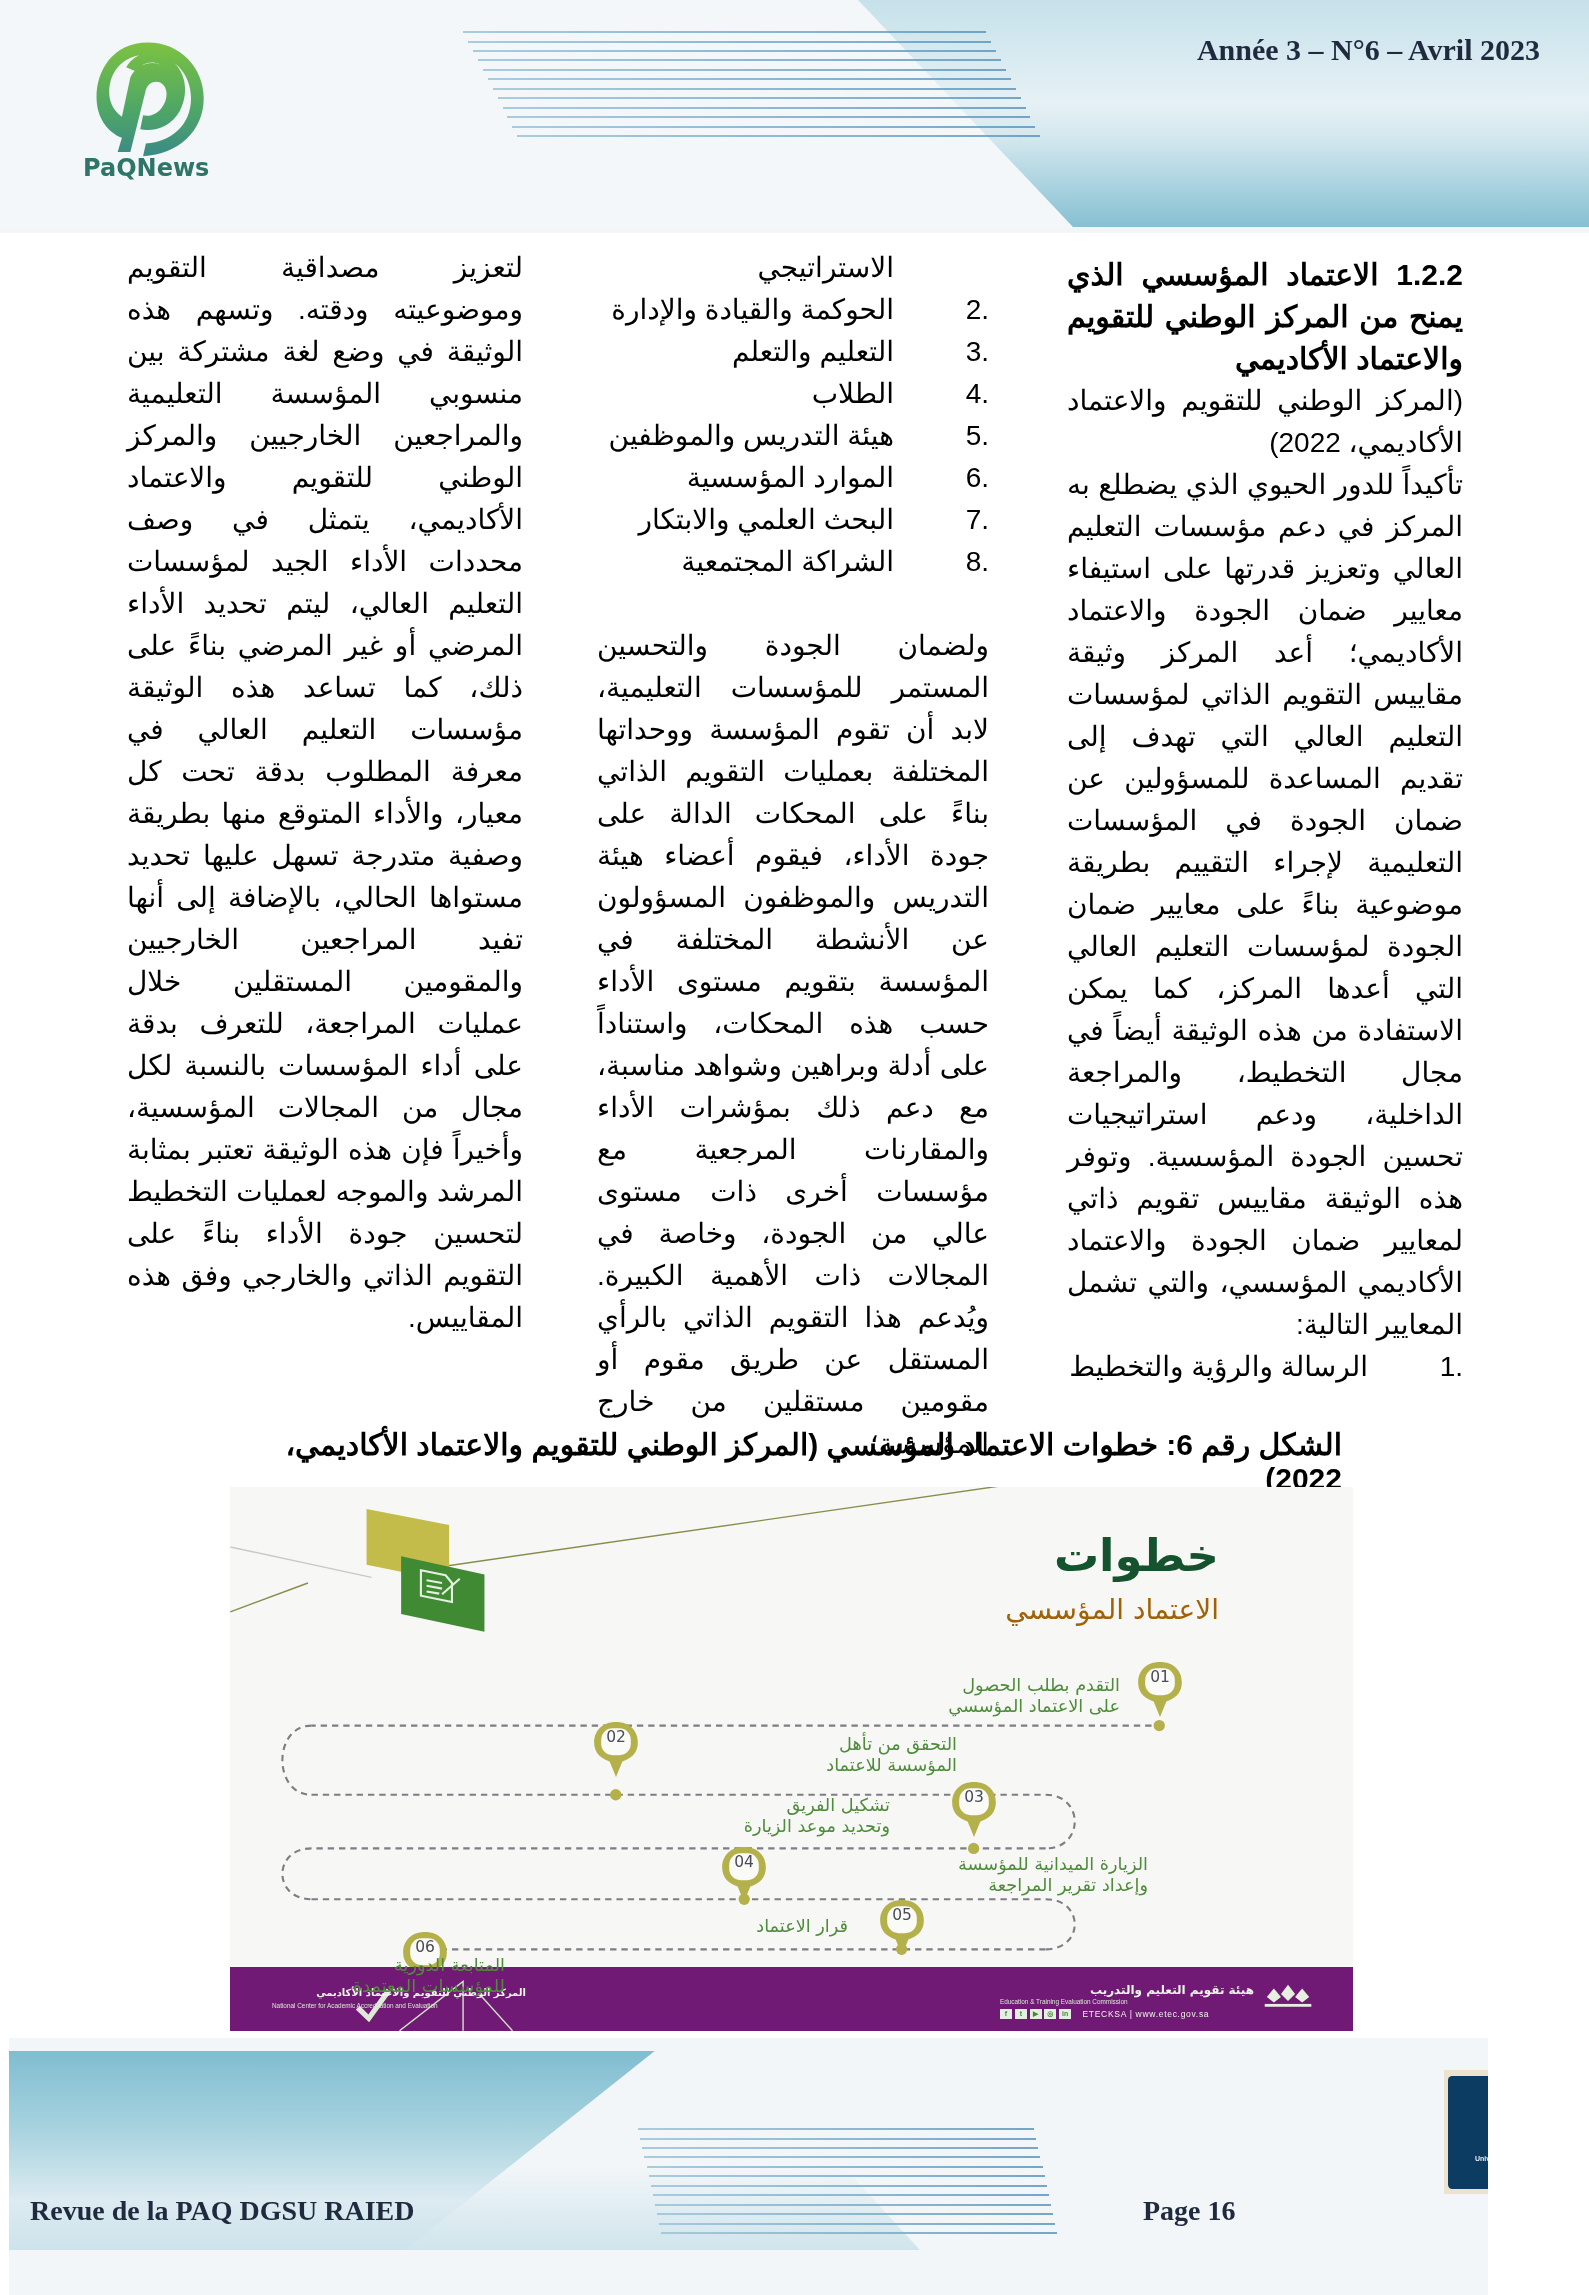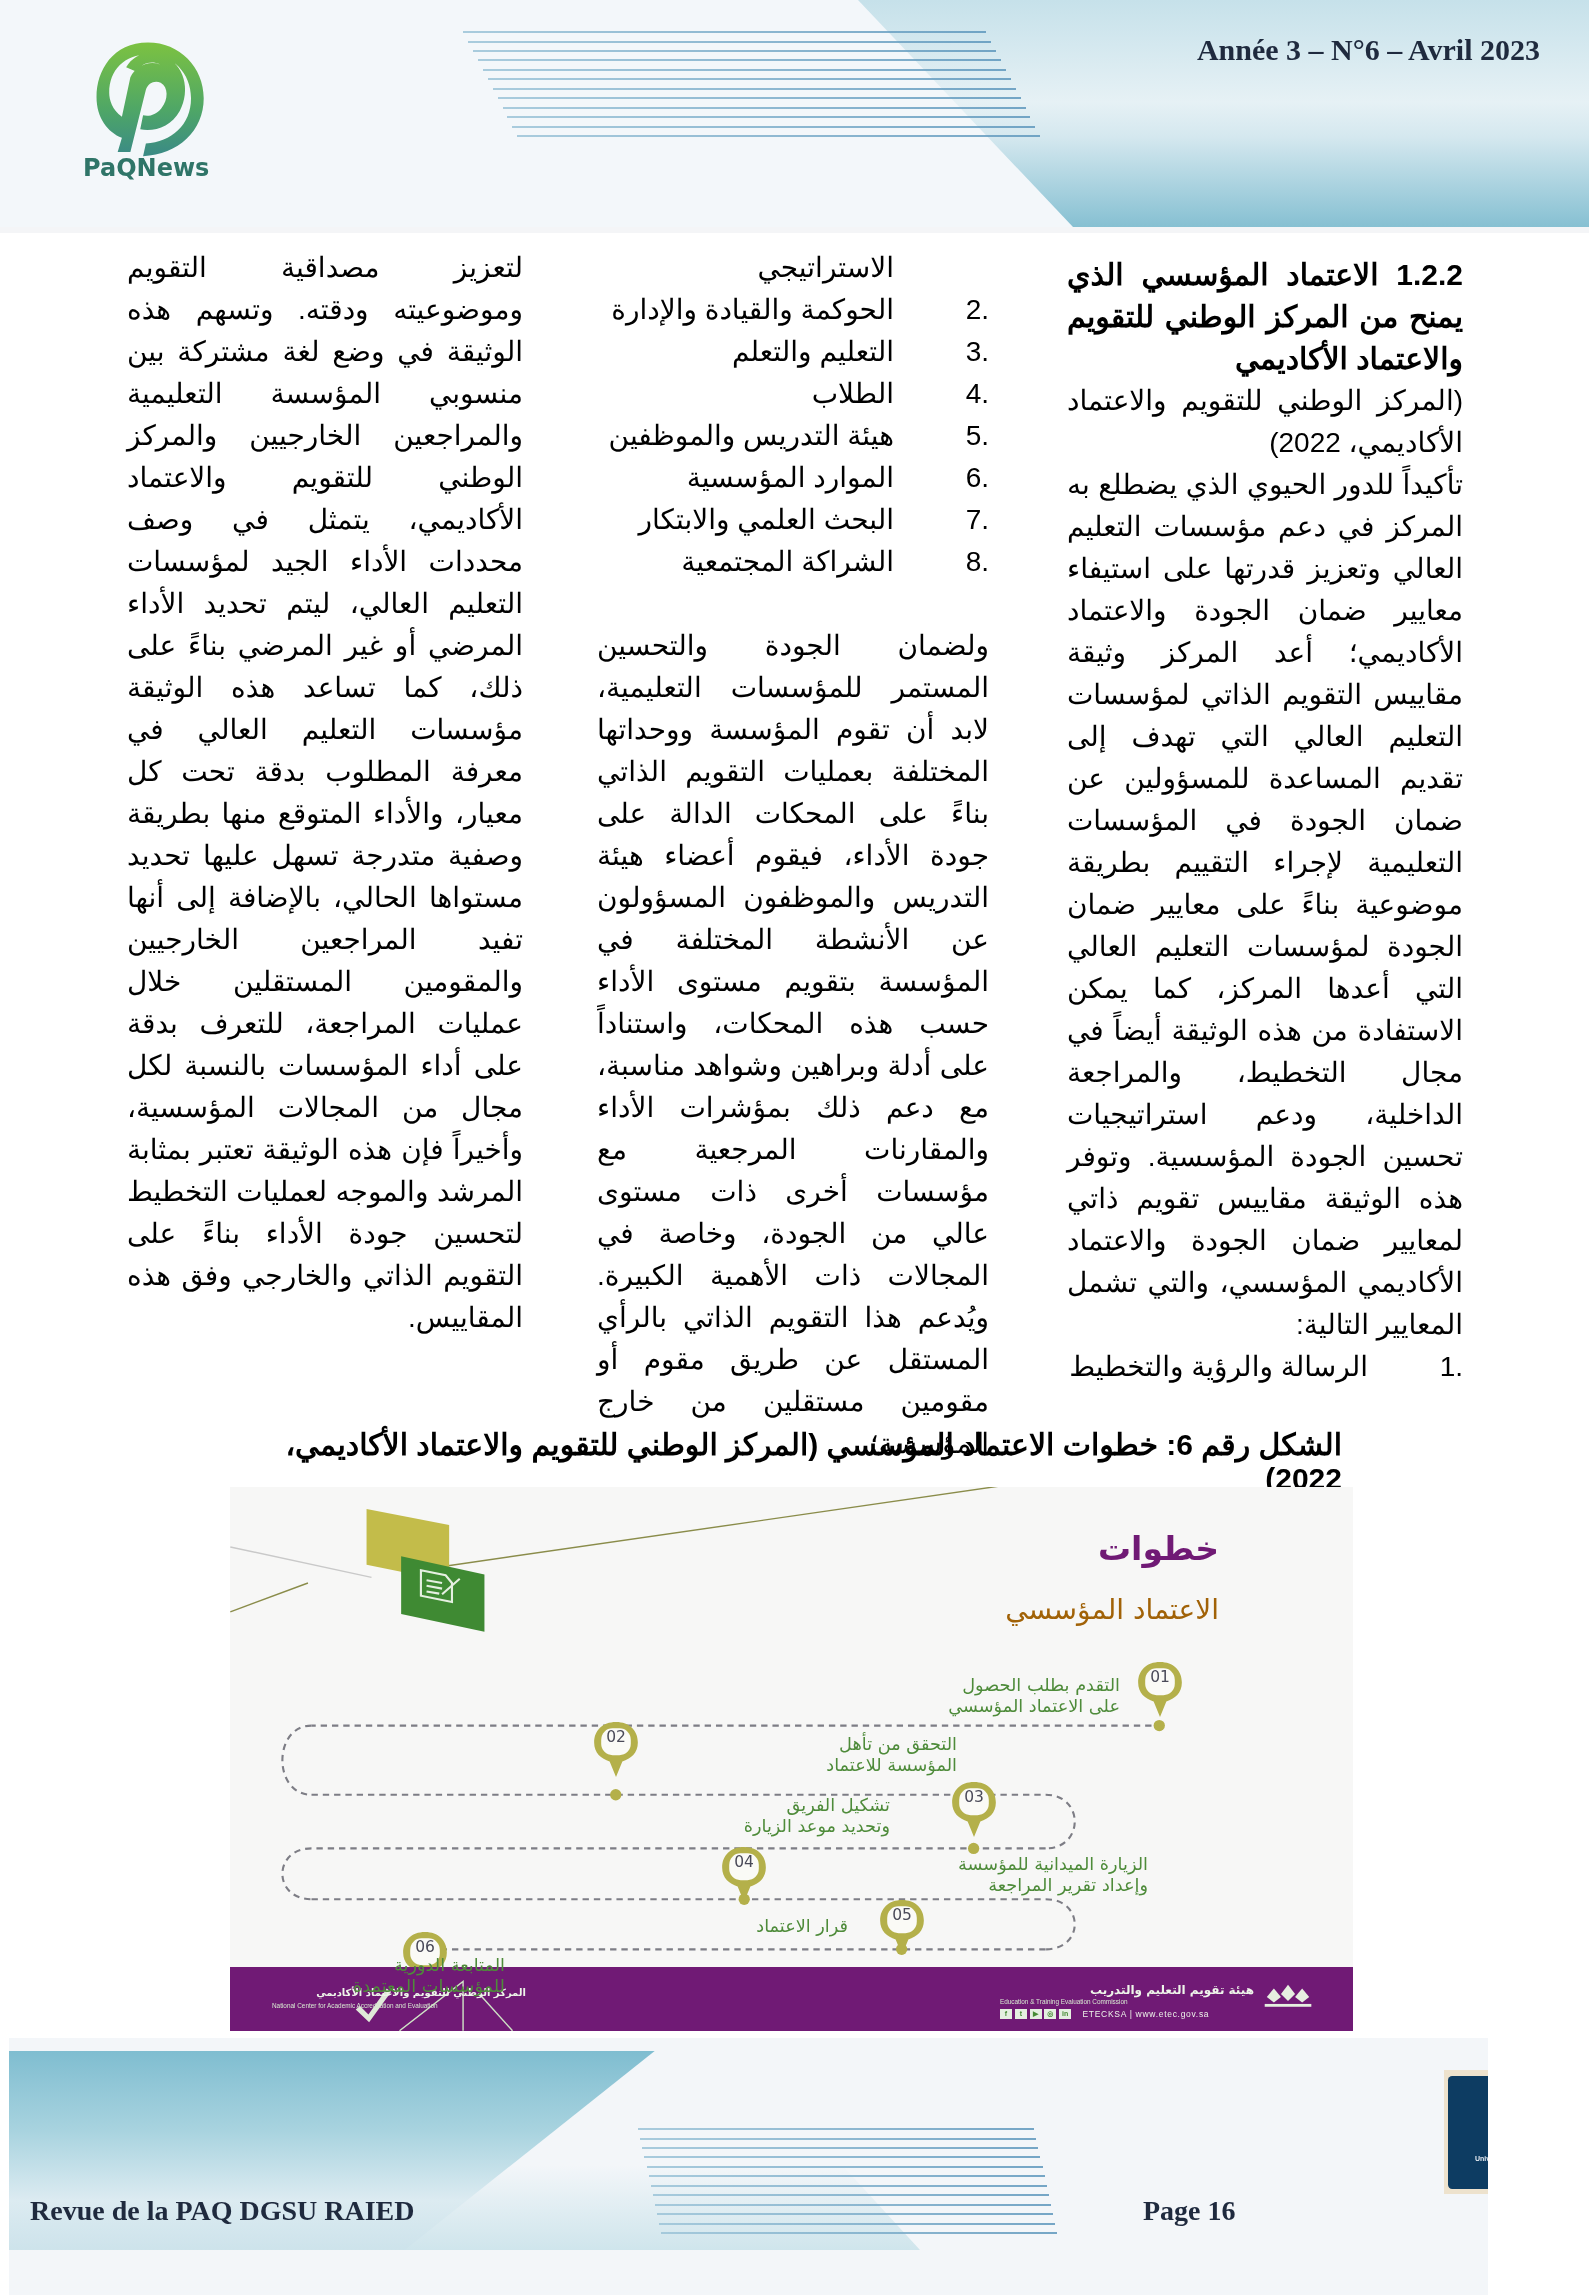--- a/index.html
+++ b/index.html
@@ -39,21 +39,21 @@
   ol.criteria li .num { position: absolute; right: 0; top: 0; width: 57px; text-align: right; direction: ltr; }
   .cont { padding-right: 95px; text-align: right; text-align-last: right; }
 
   
   .caption { position: absolute; left: 240px; top: 1427px; width: 1102px; text-align: right; direction: rtl;
     font-weight: bold; font-size: 30px; color: #000; }
 
   
   .figure { position: absolute; left: 230px; top: 1487px; width: 1123px; height: 544px; background: #f7f7f6; overflow: hidden; }
   .fig-title { position: absolute; right: 134px; top: 42px; font-family: "DejaVu Sans", sans-serif; font-weight: bold;
-    font-size: 33px; color: #701a75; direction: rtl; }
+    font-size: 45px; color: #14532d; direction: rtl; }
   .fig-subtitle { position: absolute; right: 134px; top: 106px; font-family: "DejaVu Sans", sans-serif;
     font-size: 28px; color: #a16207; direction: rtl; }
   .step-text { position: absolute; font-family: "DejaVu Sans", sans-serif; font-size: 17.7px; line-height: 21px;
     color: #4e8b3a; direction: rtl; text-align: right; white-space: nowrap; }
   .pin { position: absolute; width: 44px; height: 55px; }
   .pin .num { position: absolute; left: 0; top: 6.4px; width: 44px; text-align: center; font-family: "DejaVu Sans", sans-serif;
     font-size: 15.5px; color: #4a4a58; }
   .fig-footer { position: absolute; left: 0; top: 480px; width: 1123px; height: 64px; background: #701a75; }
   .ff-left-ar { position: absolute; left: 42px; top: 20px; font-family: "DejaVu Sans", sans-serif; font-weight: bold; font-size: 10px; color: #eef5ea; direction: rtl; }
   .ff-left-en { position: absolute; left: 42px; top: 35px; font-size: 6.4px; color: #d8e8d2; }

